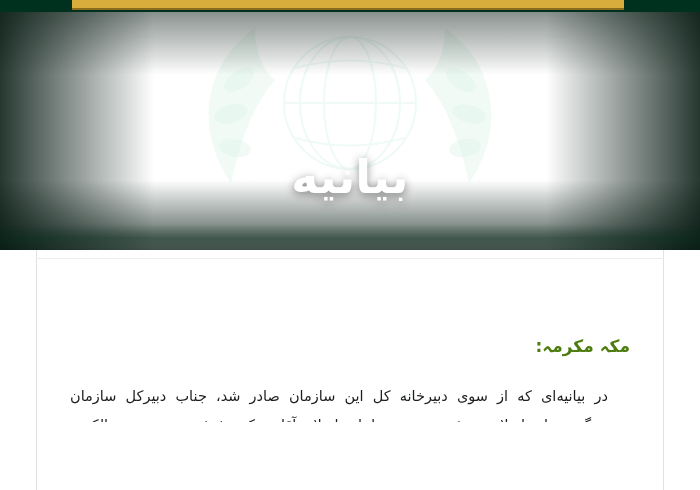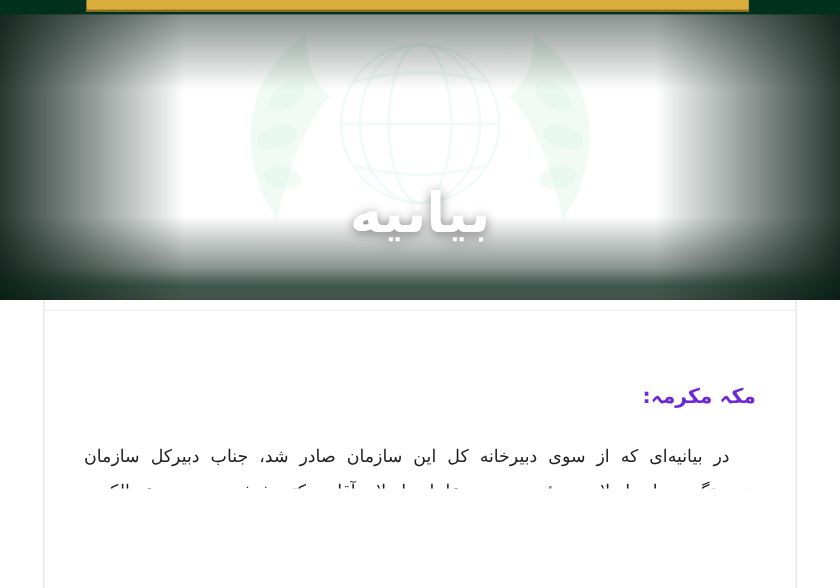--- a/index.html
+++ b/index.html
@@ -138,22 +138,22 @@
     right: 70px;
     top: 70px;
     color: #16181a;
     text-align: justify;
     direction: rtl;
   }
 
   .salutation {
     font-size: 17px;
     font-weight: 700;
-    color: #6d28d9;
-    margin: 0 0 26px 0;
+    color: #4d7c0f;
+    margin: 16px 0 26px 0;
     text-align: right;
     letter-spacing: 0.5px;
   }
 
   .para {
     font-size: 14.5px;
     line-height: 2.0;
     margin: 0 0 14px 0;
     color: #1b1d1f;
     text-align: justify;

